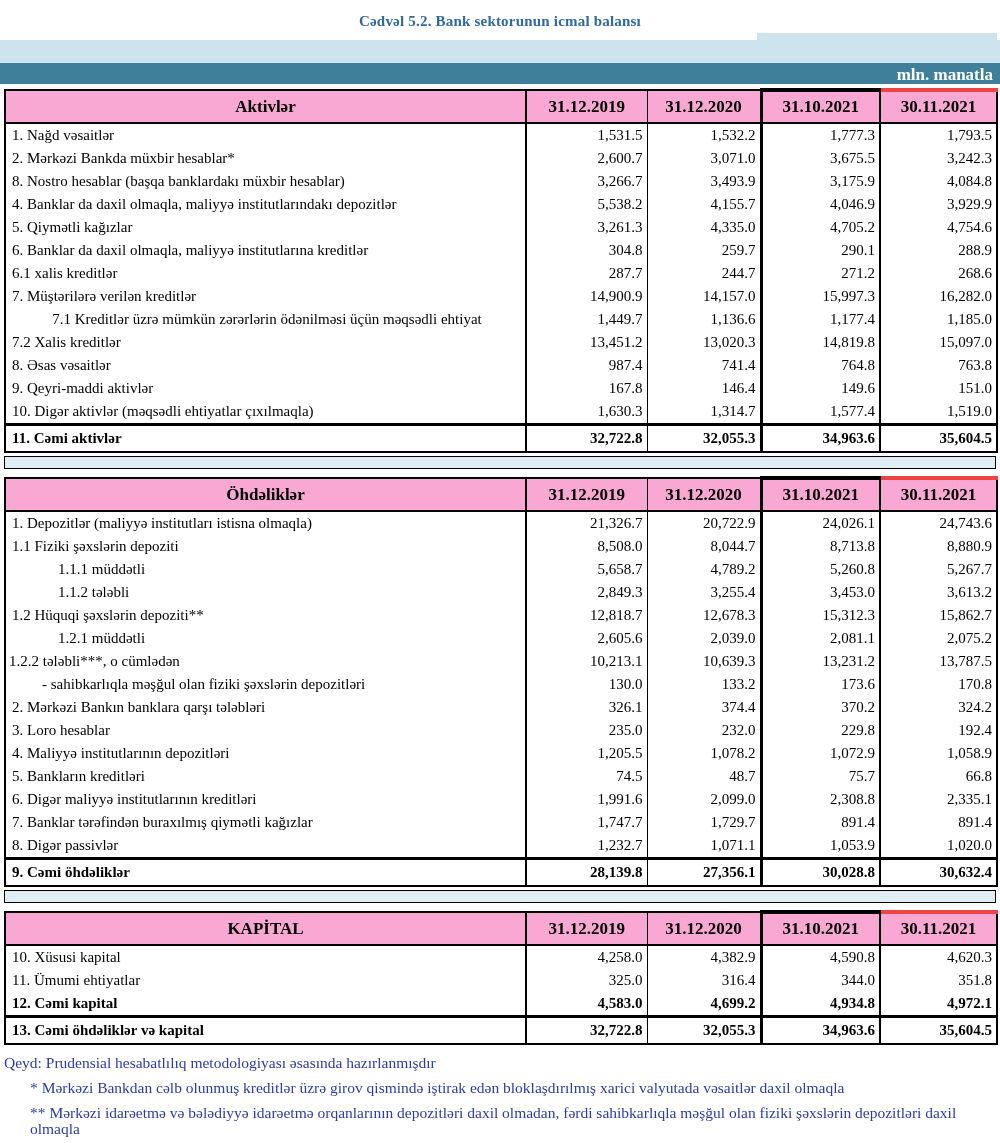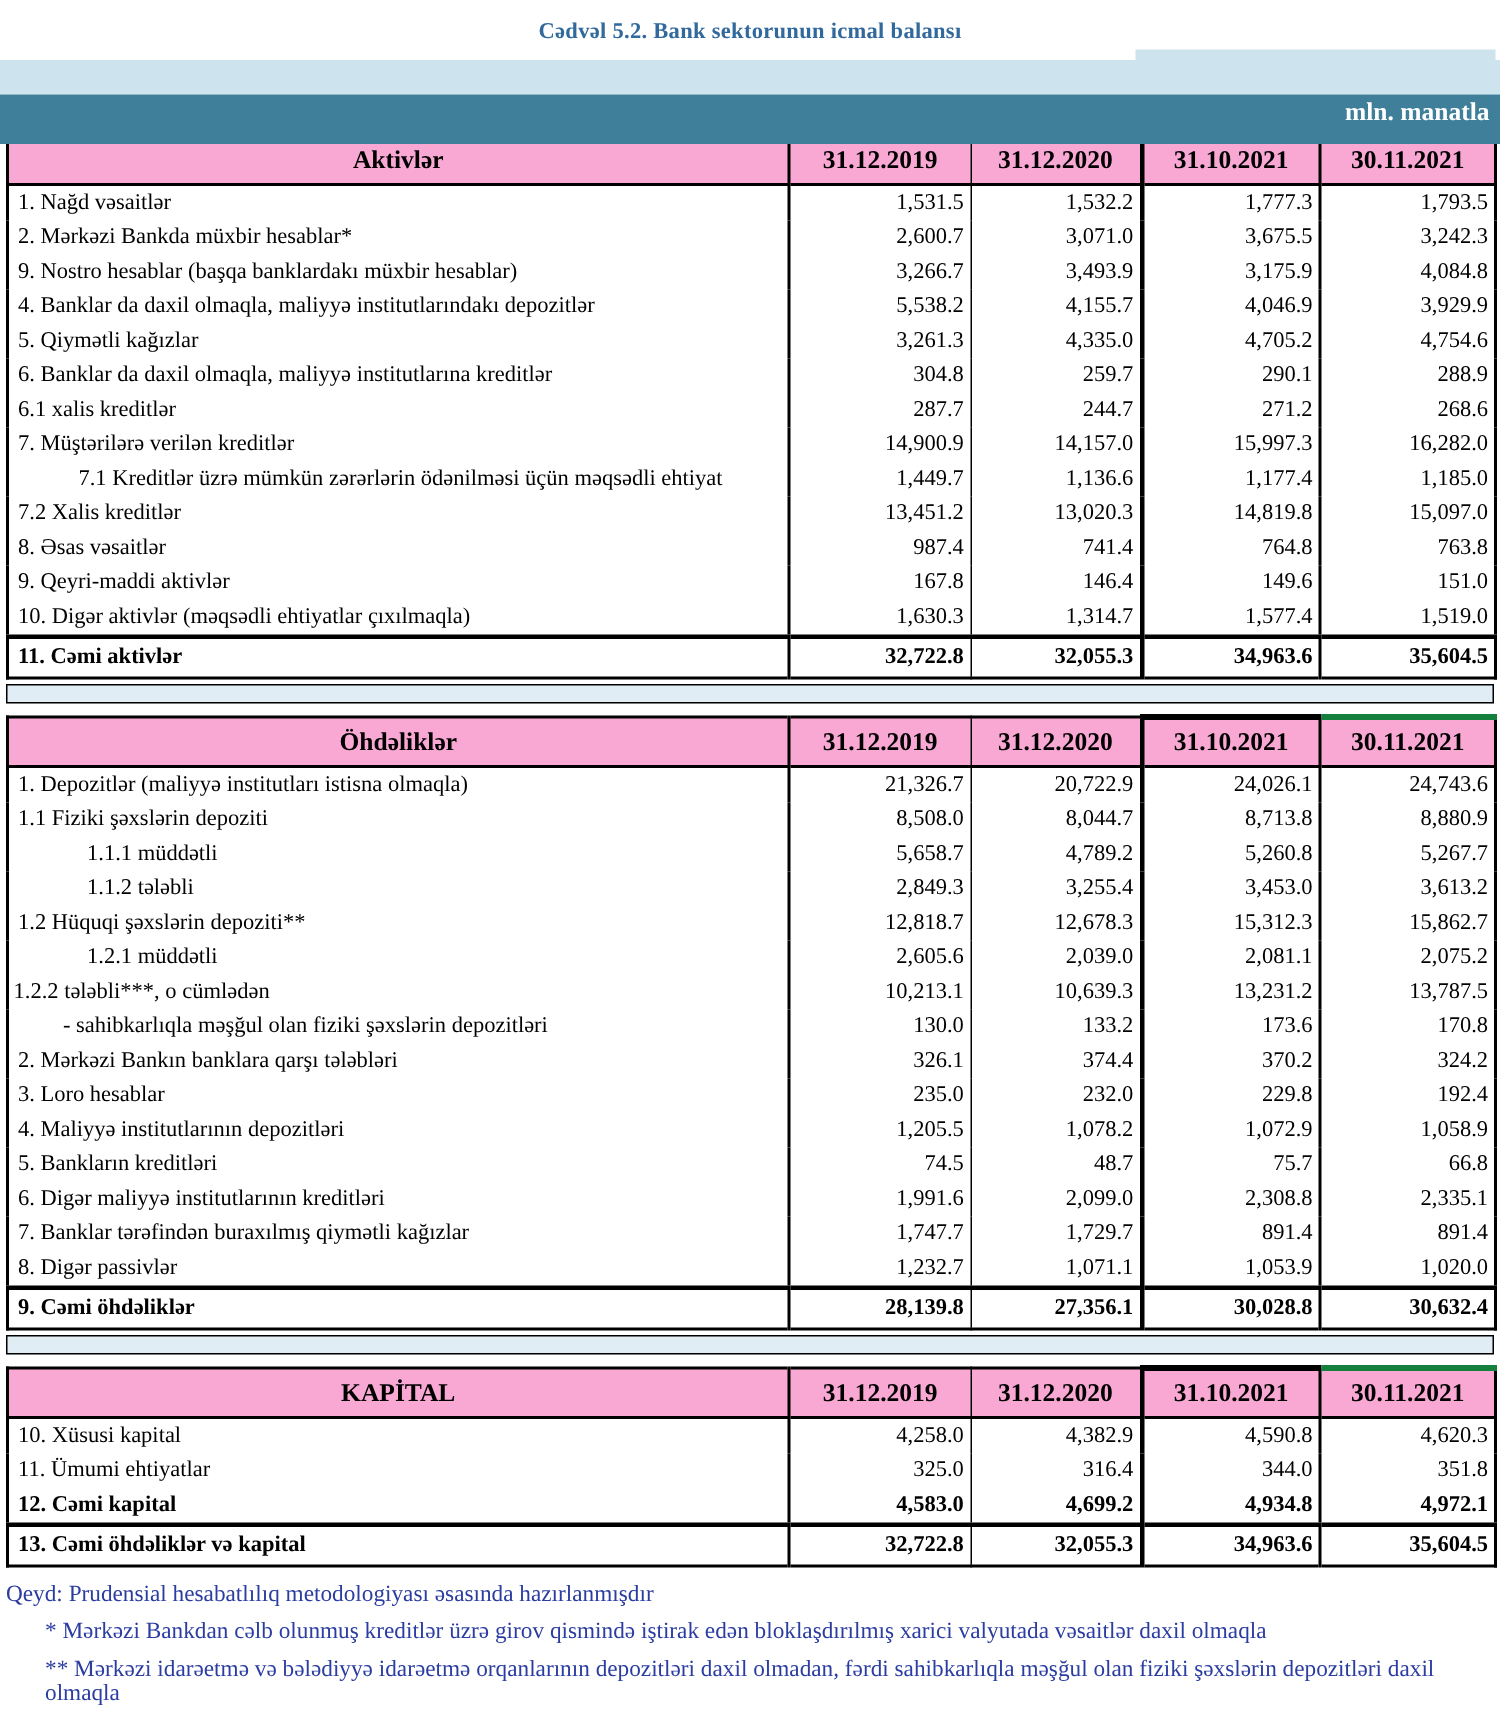--- a/index.html
+++ b/index.html
@@ -9,36 +9,36 @@
     color:#000;position:relative;
   }
   .title{
     color:#31699c;font-size:15px;font-weight:bold;
     text-align:center;margin:13px 0 10px 0;letter-spacing:0.2px;
   }
   .banner{position:relative;margin:0;height:46px;}
   .banner-raise{position:absolute;top:-7px;right:3px;width:240px;height:8px;background:#cde3ee;}
   .band-light{height:23px;background:#cde3ee;}
   .band-teal{
-    height:33px;background:#3f7f9a;color:#ffffff;font-weight:bold;
+    height:21px;background:#3f7f9a;color:#ffffff;font-weight:bold;
     font-size:17px;line-height:23px;text-align:right;padding-right:7px;
     box-sizing:border-box;
   }
   table.bal{
     width:992px;margin:2px 4px 0 4px;border-collapse:collapse;
     table-layout:fixed;border:2px solid #000;font-size:15px;
   }
   table.bal th{
     background:#f9a8d4;font-weight:bold;font-size:17px;
     border-bottom:2px solid #000;padding:5px 2px;text-align:center;
   }
   table.bal th.c1{border-left:2px solid #000;}
   table.bal th.c2{border-left:1px solid #000;}
   table.bal th.c3{border-left:3px solid #000;border-top:4px solid #000;}
-  table.bal th.c4{border-left:2px solid #000;border-top:4px solid #15803d;}
+  table.bal th.c4{border-left:2px solid #000;border-top:4px solid #ef4444;}
   table.bal td{
     background:#fff;padding:2px 3px;height:19px;line-height:19px;
     overflow:hidden;white-space:nowrap;
   }
   table.bal td.lbl{text-align:left;}
   table.bal td.val{text-align:right;padding-right:4px;}
   table.bal td.val.c1{border-left:2px solid #000;}
   table.bal td.val.c2{border-left:1px solid #000;}
   table.bal td.val.c3{border-left:3px solid #000;}
   table.bal td.val.c4{border-left:2px solid #000;}
@@ -92,21 +92,21 @@
           <td class="val c4">1,793.5</td>
         </tr>
         <tr>
           <td class="lbl" style="padding-left: 6px;">2. Mərkəzi Bankda müxbir hesablar*</td>
           <td class="val c1">2,600.7</td>
           <td class="val c2">3,071.0</td>
           <td class="val c3">3,675.5</td>
           <td class="val c4">3,242.3</td>
         </tr>
         <tr>
-          <td class="lbl" style="padding-left: 6px;">9. Nostro hesablar (başqa banklardakı müxbir hesablar)</td>
+          <td class="lbl" style="padding-left: 6px;">8. Nostro hesablar (başqa banklardakı müxbir hesablar)</td>
           <td class="val c1">3,266.7</td>
           <td class="val c2">3,493.9</td>
           <td class="val c3">3,175.9</td>
           <td class="val c4">4,084.8</td>
         </tr>
         <tr>
           <td class="lbl" style="padding-left: 6px;">4. Banklar da daxil olmaqla, maliyyə institutlarındakı depozitlər</td>
           <td class="val c1">5,538.2</td>
           <td class="val c2">4,155.7</td>
           <td class="val c3">4,046.9</td>

